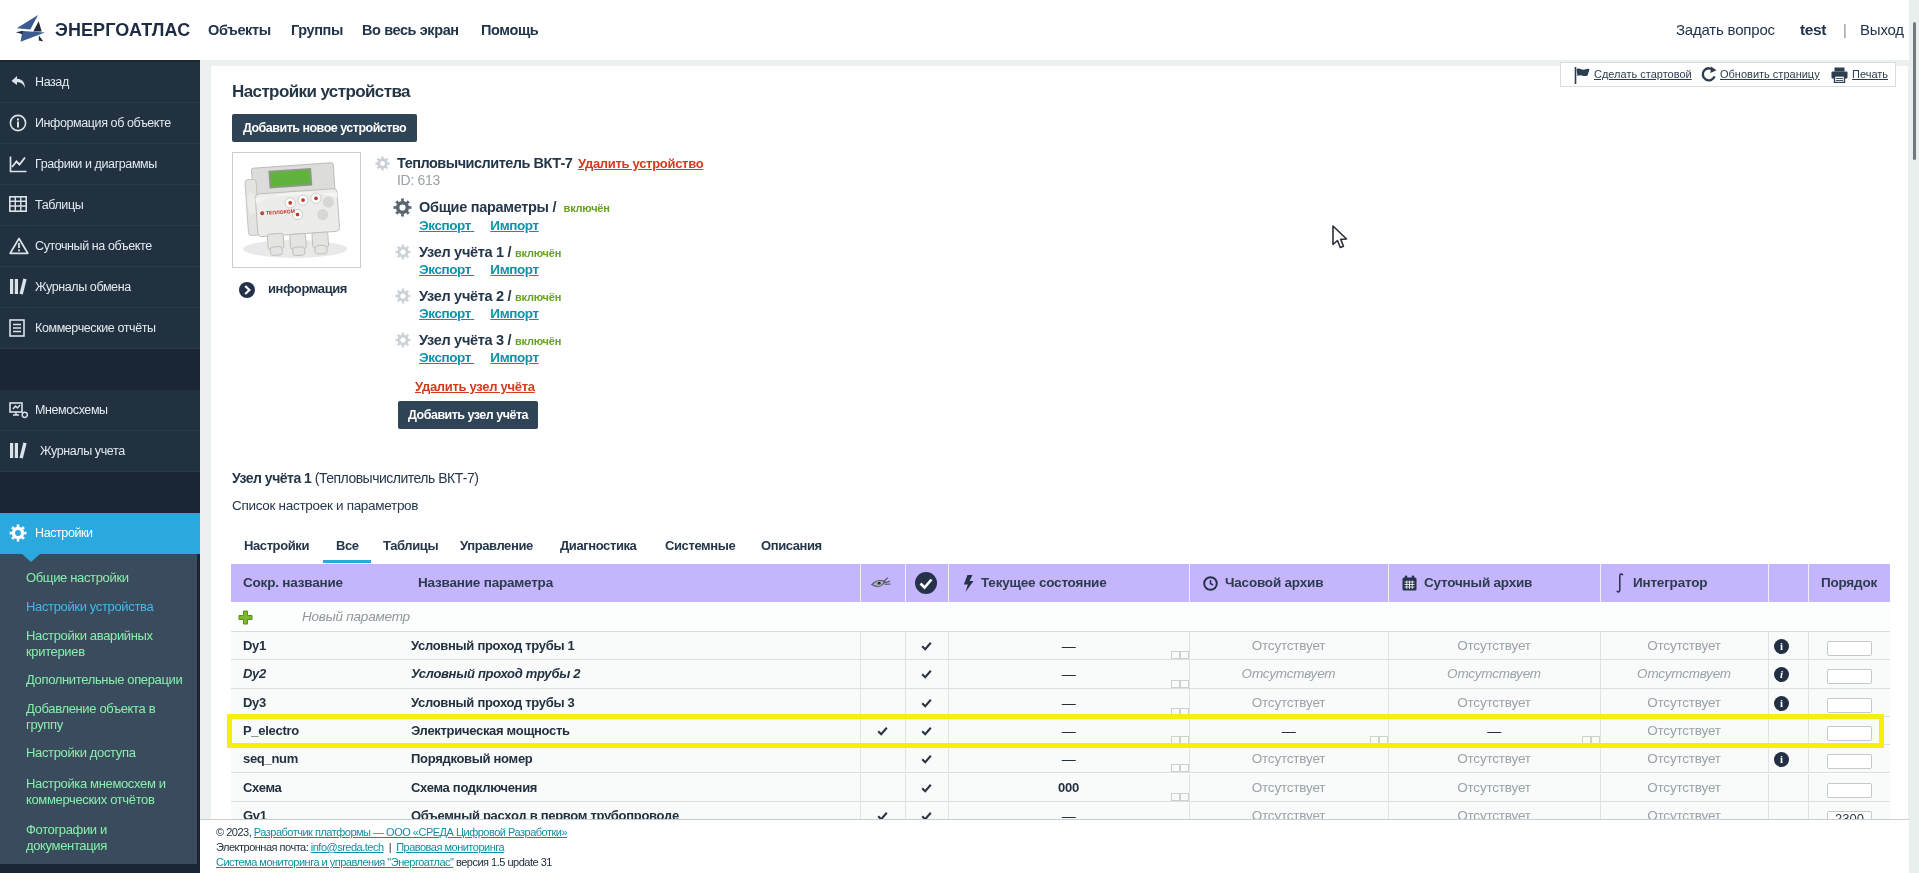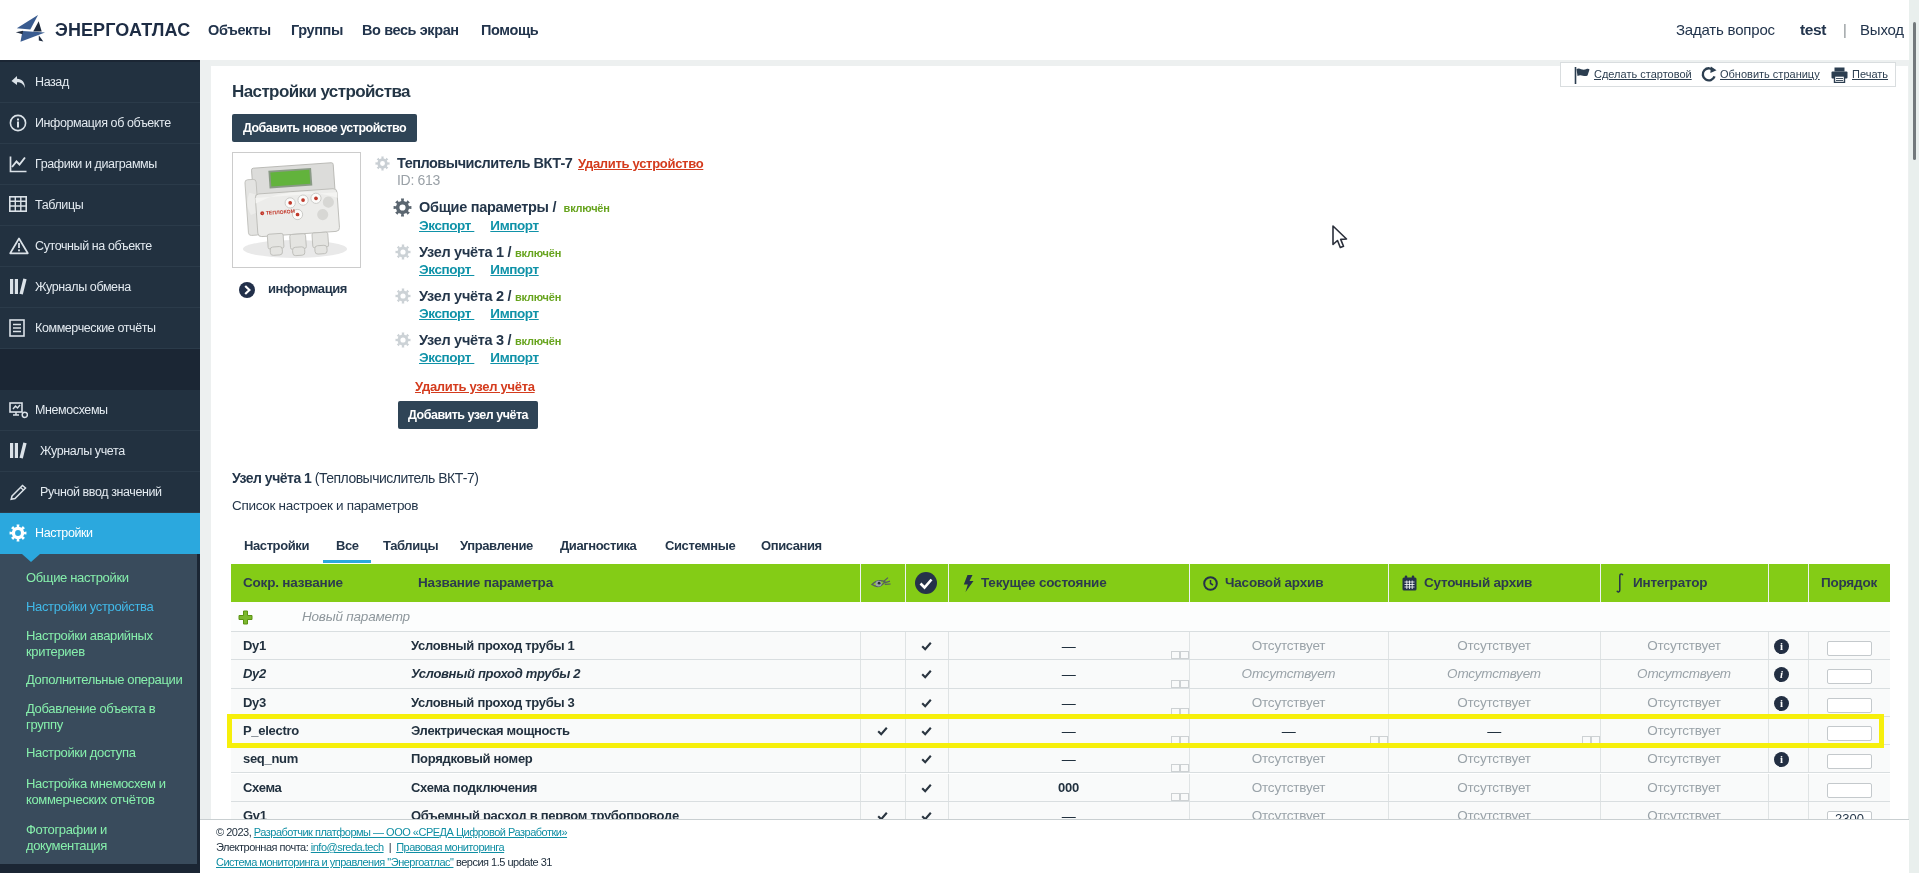--- a/index.html
+++ b/index.html
@@ -128,27 +128,20 @@
       </svg>
       <span class="txt">Мнемосхемы</span>
     </div>
   <div class="sitem" style="top:371px">
       <svg width="19" height="17" viewBox="0 0 19 17">
         <rect x="1" y="1" width="3.2" height="15" fill="#dbe2e8"></rect>
         <rect x="5.8" y="1" width="3.2" height="15" fill="#dbe2e8"></rect>
         <rect x="12.5" y="0.6" width="3.4" height="15.8" fill="#dbe2e8" transform="rotate(14 14 8)"></rect>
       </svg>
       <span class="txt" style="left:40px">Журналы учета</span>
-    </div>
-  <div class="sitem" style="top:412px">
-      <svg width="19" height="18" viewBox="0 0 19 18">
-        <path d="M3 13 L13.5 2.5 L16.5 5 L6 15.5 L2.2 16.3 Z" fill="none" stroke="#dbe2e8" stroke-width="1.5"></path>
-        <path d="M11.5 4.5 L14.5 7" stroke="#dbe2e8" stroke-width="1.2"></path>
-      </svg>
-      <span class="txt" style="left:40px">Ручной ввод значений</span>
     </div>
   <div class="sitem" style="top:453px; background:#2ba8de; border-bottom:none;">
       <svg width="18" height="18" viewBox="0 0 16 16">
         <path d="M15.5 6.7 L15.5 9.3 L13.5 9.0 L12.6 11.2 L14.2 12.3 L12.3 14.2 L11.2 12.6 L9.0 13.5 L9.3 15.5 L6.7 15.5 L7.0 13.5 L4.8 12.6 L3.7 14.2 L1.8 12.3 L3.4 11.2 L2.5 9.0 L0.5 9.3 L0.5 6.7 L2.5 7.0 L3.4 4.8 L1.8 3.7 L3.7 1.8 L4.8 3.4 L7.0 2.5 L6.7 0.5 L9.3 0.5 L9.0 2.5 L11.2 3.4 L12.3 1.8 L14.2 3.7 L12.6 4.8 L13.5 7.0 Z M10.6 8 A2.6 2.6 0 1 0 5.4 8 A2.6 2.6 0 1 0 10.6 8 Z" fill="#fff"></path>
       </svg>
       <span class="txt" style="color:#fff;">Настройки</span>
     </div>
   <div id="subm">
     <svg style="position:absolute;left:22px;top:0" width="18" height="8" viewBox="0 0 18 8">
         <polygon points="0,0 18,0 9,8" fill="#2ba8de"></polygon>
@@ -259,21 +252,21 @@
   <div class="tab" style="left:244px">Настройки</div>
   <div class="tab" style="left:336px">Все</div>
   <div class="tab" style="left:383px">Таблицы</div>
   <div class="tab" style="left:460px">Управление</div>
   <div class="tab" style="left:560px">Диагностика</div>
   <div class="tab" style="left:665px">Системные</div>
   <div class="tab" style="left:761px">Описания</div>
   <div class="abs" style="left:323px; top:559.5px; width:48px; height:3px; background:#2ca9dc;"></div>
 </div>
 <div id="tbl" style="height:270px">
-<div class="abs" style="left:0;top:0;width:1659px;height:38px;background:#84cc16;">
+<div class="abs" style="left:0;top:0;width:1659px;height:38px;background:#c4b5fd;">
 <span class="vline" style="left:629px;background:#eef2f3"></span>
       <span class="vline" style="left:674px;background:#eef2f3"></span>
       <span class="vline" style="left:717px;background:#eef2f3"></span>
       <span class="vline" style="left:958px;background:#eef2f3"></span>
       <span class="vline" style="left:1157px;background:#eef2f3"></span>
       <span class="vline" style="left:1369px;background:#eef2f3"></span>
       <span class="vline" style="left:1537px;background:#eef2f3"></span>
       <span class="vline" style="left:1577px;background:#eef2f3"></span>
 <span class="abs ctxt" style="left:12px;top:0;line-height:38px;font-size:13.5px;letter-spacing:-0.2px;color:#2c3b4e">Сокр. название</span>
 <span class="abs ctxt" style="left:187px;top:0;line-height:38px;font-size:13.5px;letter-spacing:-0.2px;color:#2c3b4e">Название параметра</span>

